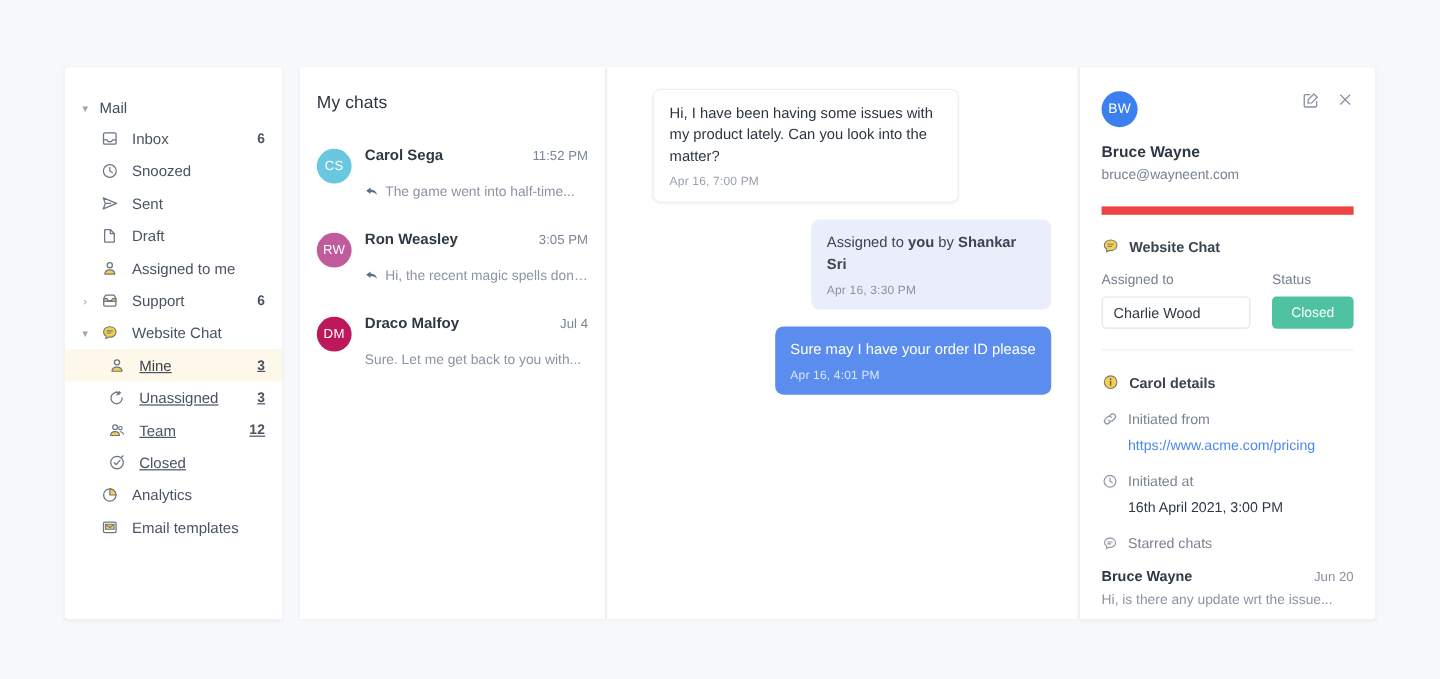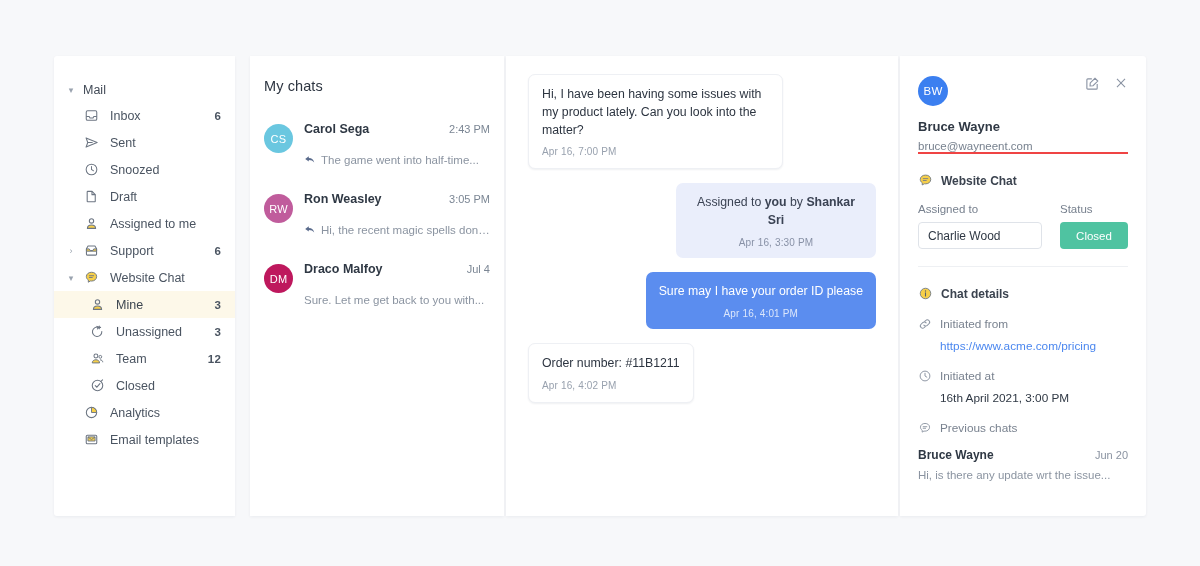--- a/index.html
+++ b/index.html
@@ -61,21 +61,21 @@
     margin-right: 11px;
     flex: none;
     display: flex; align-items: center; justify-content: center;
   }
   .nav-item .ico svg { display: block; }
   .nav-item .lbl { flex: 1; white-space: nowrap; overflow: hidden; }
   .nav-item .cnt {
     font-size: 11.5px; color: #4a5461; font-weight: bold;
     letter-spacing: .2px;
   }
-  .nav-item.indent { padding-left: 10px; }
+  .nav-item.indent { padding-left: 10px; text-decoration: underline; }
   .nav-item.indent .ico { margin-left: 25px; }
   .nav-item.active { background: #fdf8e9; }
   .nav-item.active .lbl { color: #3d4650; }
 
   
   .chatlist {
     width: 254px;
     background: #ffffff;
     margin-left: 15px;
     padding: 22px 0 0 0;
@@ -122,34 +122,35 @@
     flex: 1;
     background: #ffffff;
     margin-left: 2px;
     padding: 18px 22px 0 22px;
     display: flex; flex-direction: column;
     overflow: hidden;
     box-shadow: 0 1px 3px rgba(25,40,70,.06);
   }
   .msg-wrap { display: flex; margin-bottom: 14px; }
   .msg-wrap.left { justify-content: flex-start; }
-  .msg-wrap.right { justify-content: flex-end; text-align: center; }
+  .msg-wrap.right { justify-content: flex-end; }
   .bubble {
     max-width: 255px;
     border-radius: 7px;
     padding: 11px 13px 8px 13px;
     line-height: 1.45;
   }
   .bubble .txt { font-size: 12.3px; }
   .bubble .ts { font-size: 10px; margin-top: 6px; letter-spacing: .15px; }
 
   .bubble.incoming {
     background: #ffffff;
     border: 1px solid #eef0f4;
     box-shadow: 0 1px 2px rgba(30,45,75,.07);
+    margin-left: 16px;
   }
   .bubble.incoming .txt { color: #2d3541; }
   .bubble.incoming .ts { color: #98a1ae; }
 
   .bubble.system {
     background: #eaeefb;
     max-width: 200px;
   }
   .bubble.system .txt { color: #3b4354; }
   .bubble.system .ts { color: #8891a6; }
@@ -161,21 +162,21 @@
   
   .details {
     width: 246px;
     background: #ffffff;
     margin-left: 2px;
     border-radius: 0 3px 3px 0;
     padding: 0 18px;
     overflow: hidden;
     box-shadow: 0 1px 3px rgba(25,40,70,.06);
   }
-  .d-header { padding-top: 20px; border-bottom: 2px solid #ef4444; position: relative; }
+  .d-header { padding-top: 20px; padding-bottom: 20px; border-bottom: 7px solid #ef4444; position: relative; }
   .d-actions { position: absolute; right: 0; top: 20px; display: flex; gap: 14px; }
   .d-actions .act { cursor: pointer; color: #8a93a3; display: flex; }
   .big-avatar {
     width: 30px; height: 30px; border-radius: 50%;
     background: #3b7ff0;
     color: #fff; font-size: 11.5px;
     display: flex; align-items: center; justify-content: center;
     letter-spacing: .3px;
   }
   .d-name { font-size: 13px; color: #2f3844; font-weight: bold; margin-top: 13px; }
@@ -241,36 +242,36 @@
               <rect x="2.4" y="3" width="11.2" height="10" rx="1.4"></rect>
               <path d="M2.4 9.1h3.1l.9 1.5h3.2l.9-1.5h3.1"></path>
             </svg>
           </span>
           <span class="lbl">Inbox</span>
           <span class="cnt">6</span>
         </div>
         <div class="nav-item">
           <span class="caret spacer">›</span>
           <span class="ico">
+            <svg width="15" height="15" viewBox="0 0 16 16" fill="none" stroke="#6d7683" stroke-width="1.1">
+              <circle cx="8" cy="8" r="5.7"></circle>
+              <path d="M8 4.8V8l2.2 1.4" stroke-linecap="round"></path>
+            </svg>
+          </span>
+          <span class="lbl">Snoozed</span>
+        </div>
+        <div class="nav-item">
+          <span class="caret spacer">›</span>
+          <span class="ico">
             <svg width="15" height="15" viewBox="0 0 16 16" fill="none" stroke="#6d7683" stroke-width="1.15" stroke-linejoin="round">
               <path d="M2.2 3.1 14 8 2.2 12.9 4 8z"></path>
               <path d="M4 8h5.2"></path>
             </svg>
           </span>
           <span class="lbl">Sent</span>
-        </div>
-        <div class="nav-item">
-          <span class="caret spacer">›</span>
-          <span class="ico">
-            <svg width="15" height="15" viewBox="0 0 16 16" fill="none" stroke="#6d7683" stroke-width="1.1">
-              <circle cx="8" cy="8" r="5.7"></circle>
-              <path d="M8 4.8V8l2.2 1.4" stroke-linecap="round"></path>
-            </svg>
-          </span>
-          <span class="lbl">Snoozed</span>
         </div>
         <div class="nav-item">
           <span class="caret spacer">›</span>
           <span class="ico">
             <svg width="15" height="15" viewBox="0 0 16 16" fill="none" stroke="#6d7683" stroke-width="1.15" stroke-linejoin="round">
               <path d="M4 2.5h4.6L12 5.9V13a.6.6 0 0 1-.6.6H4a.6.6 0 0 1-.6-.6V3.1A.6.6 0 0 1 4 2.5z"></path>
               <path d="M8.5 2.6v3.4H12"></path>
             </svg>
           </span>
           <span class="lbl">Draft</span>
@@ -374,21 +375,21 @@
   </nav>
 
   <section class="chatlist">
     <h2>My chats</h2>
     <div id="chat-rows">
         <div class="chat-row">
           <div class="avatar" style="background:#6ac7e0">CS</div>
      <div class="chat-main">
        <div class="chat-top">
          <span class="chat-name">Carol Sega</span>
-         <span class="chat-time">2:43 PM</span>
+         <span class="chat-time">11:52 PM</span>
        </div>
        <div class="chat-sub">
          <span class="reply-ico">
                 <svg width="12" height="12" viewBox="0 0 16 16">
                   <path d="M6.4 5.2V3.1L1.6 6.6l4.8 3.5V7.9c3.2 0 5.6 1 7.2 3.4-.6-3.6-3.1-6-7.2-6.1z" fill="#5a6b8c"></path>
                 </svg>
               </span>
          <span class="snip">The game went into half-time...</span>
        </div>
      </div>
@@ -439,26 +440,20 @@
             <div class="txt">Assigned to <b>you</b> by <b>Shankar Sri</b></div>
             <div class="ts">Apr 16, 3:30 PM</div>
           </div>
         </div>
         <div class="msg-wrap right">
           <div class="bubble agent">
             <div class="txt">Sure may I have your order ID please</div>
             <div class="ts">Apr 16, 4:01 PM</div>
           </div>
         </div>
-        <div class="msg-wrap left">
-          <div class="bubble incoming">
-            <div class="txt">Order number: #11B1211</div>
-            <div class="ts">Apr 16, 4:02 PM</div>
-          </div>
-        </div>
       </div>
   </section>
 
   <aside class="details">
     <div class="d-header">
       <div class="d-actions">
         <span class="act">
           <svg width="15" height="15" viewBox="0 0 16 16" fill="none" stroke="currentColor" stroke-width="1.2">
             <path d="M13 8.6V13a1 1 0 0 1-1 1H3a1 1 0 0 1-1-1V4a1 1 0 0 1 1-1h4.3"></path>
             <path d="M10.6 2.4 13.6 5.4 8.6 10.4 5.4 10.6 5.6 7.4z"></path>
@@ -499,21 +494,21 @@
 
     <div class="d-sec last">
       <div class="sec-title">
         <span class="sico">
           <svg width="15" height="15" viewBox="0 0 16 16">
             <circle cx="8" cy="8" r="5.6" fill="#f6cf4a" stroke="#707a88" stroke-width=".95"></circle>
             <path d="M8 7.2v3.4" stroke="#55606e" stroke-width="1.15" stroke-linecap="round"></path>
             <circle cx="8" cy="5.3" r=".75" fill="#55606e"></circle>
           </svg>
         </span>
-        <span>Chat details</span>
+        <span>Carol details</span>
       </div>
 
       <div class="detail-block">
         <div class="detail-head">
           <span class="dico">
             <svg width="14" height="14" viewBox="0 0 16 16" fill="none" stroke="currentColor" stroke-width="1.15" stroke-linecap="round">
               <path d="M6.7 9.3a2.6 2.6 0 0 0 3.9.3l1.9-1.9a2.6 2.6 0 0 0-3.7-3.7l-1.1 1.1"></path>
               <path d="M9.3 6.7a2.6 2.6 0 0 0-3.9-.3L3.5 8.3a2.6 2.6 0 0 0 3.7 3.7l1.1-1.1"></path>
             </svg>
           </span>
@@ -536,21 +531,21 @@
       </div>
 
       <div class="detail-block">
         <div class="detail-head">
           <span class="dico">
             <svg width="14" height="14" viewBox="0 0 16 16" fill="none" stroke="currentColor" stroke-width="1.05">
               <path d="M8 2.8c-3 0-5.2 1.9-5.2 4.3 0 1.4.8 2.6 2 3.4v2.2l2-1.2c.4.1.8.1 1.2.1 3 0 5.2-1.9 5.2-4.5S11 2.8 8 2.8z"></path>
               <path d="M5.9 6.5h4.2M5.9 8.3h2.8" stroke-linecap="round"></path>
             </svg>
           </span>
-          <span>Previous chats</span>
+          <span>Starred chats</span>
         </div>
         <div id="prev-chats">
             <div class="prev-item">
               <div class="prev-top">
        <span class="prev-name">Bruce Wayne</span>
        <span class="prev-date">Jun 20</span>
      </div>
      <div class="prev-snip">Hi, is there any update wrt the issue...</div>
             </div>
           </div>

